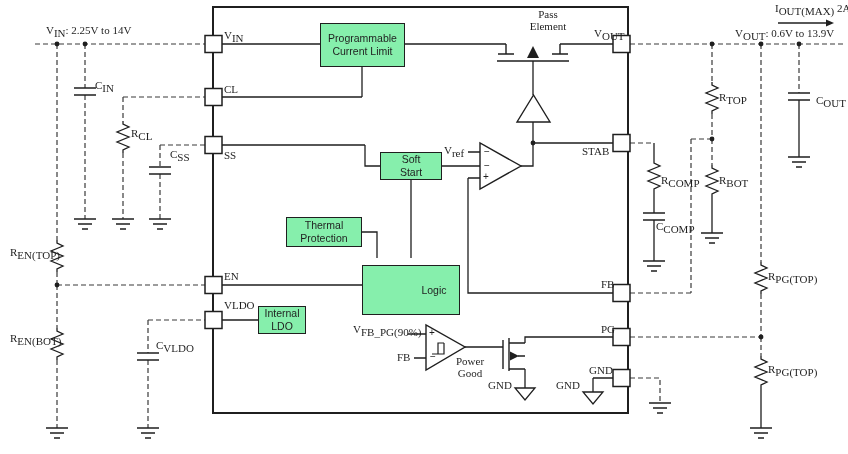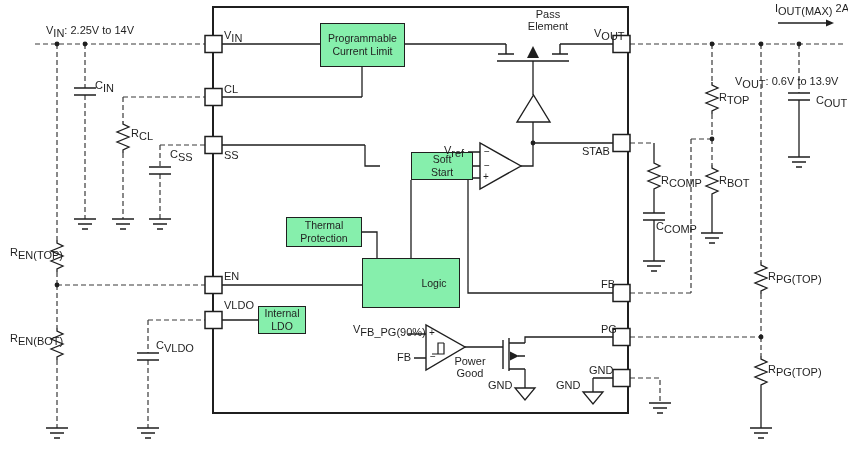--- a/index.html
+++ b/index.html
@@ -1,19 +1,19 @@
 <!DOCTYPE html>
 <html><head>
 <meta charset="utf-8">
 <style>
   html,body{margin:0;padding:0;background:#fff;}
   .stage{position:relative;width:848px;height:454px;background:#ffffff;overflow:hidden;
          font-family:"Liberation Sans",sans-serif;color:#1f1f1f;}
   .stage svg{position:absolute;left:0;top:0;}
-  .lbl{position:absolute;font-size:11px;line-height:1.05;white-space:nowrap;color:#1f1f1f;}
+  .lbl{position:absolute;font-size:11px;line-height:1.05;white-space:nowrap;color:#1f1f1f;font-family:Liberation Serif, serif;}
   .lbl sub{font-size:11px;}
   .ctr{text-align:center;white-space:normal;}
   .blk{position:absolute;box-sizing:border-box;border:1.6px solid #1f1f1f;background:#86efac;
        display:flex;flex-direction:column;align-items:center;justify-content:center;
        font-size:10.5px;line-height:1.2;text-align:center;}
   .mk{position:absolute;font-size:10px;line-height:1;color:#1f1f1f;}
 </style>
 </head>
 <body>
 
@@ -127,29 +127,29 @@
     <rect x="613" y="284.5" width="17" height="17"></rect>
     <rect x="613" y="328.5" width="17" height="17"></rect>
     <rect x="613" y="369.5" width="17" height="17"></rect>
   </g>
 </svg>
 
 <div class="blk" style="left:320px;top:23px;width:85px;height:44px;">
   <span>Programmable</span>
   <span>Current Limit</span>
 </div>
-<div class="blk" style="left:380px;top:152px;width:62px;height:28px;margin-left:31px;">
+<div class="blk" style="left:380px;top:152px;width:62px;height:28px;">
   <span>Soft</span>
   <span>Start</span>
 </div>
 <div class="blk" style="left:286px;top:217px;width:76px;height:30px;">
   <span>Thermal</span>
   <span>Protection</span>
 </div>
-<div class="blk" style="left:362px;top:258px;width:98px;height:50px;padding-left:46px;">
+<div class="blk" style="left:362px;top:265px;width:98px;height:50px;padding-left:46px;">
   <span>Logic</span>
 </div>
 <div class="blk" style="left:258px;top:306px;width:48px;height:28px;">
   <span>Internal</span>
   <span>LDO</span>
 </div>
 
 <div class="lbl ctr" style="left:507px;top:9px;width:82px;">
   <span>Pass</span><br>
   <span>Element</span>
@@ -181,21 +181,21 @@
 <div class="mk" style="left:483px;top:172px;"><span>+</span></div>
 <div class="mk" style="left:429px;top:328px;"><span>+</span></div>
 <div class="mk" style="left:430px;top:352px;"><span>−</span></div>
 
 <div class="lbl" style="left:46px;top:25px;">
   <span>V</span><sub>IN</sub><span>: 2.25V to 14V</span>
 </div>
 <div class="lbl" style="left:775px;top:3px;">
   <span>I</span><sub>OUT(MAX)</sub><span> 2A</span>
 </div>
-<div class="lbl" style="left:735px;top:28px;margin-top:48px;">
+<div class="lbl" style="left:735px;top:28px;">
   <span>V</span><sub>OUT</sub><span>: 0.6V to 13.9V</span>
 </div>
 <div class="lbl" style="left:95px;top:80px;"><span>C</span><sub>IN</sub></div>
 <div class="lbl" style="left:131px;top:128px;"><span>R</span><sub>CL</sub></div>
 <div class="lbl" style="left:170px;top:149px;"><span>C</span><sub>SS</sub></div>
 <div class="lbl" style="left:10px;top:247px;"><span>R</span><sub>EN(TOP)</sub></div>
 <div class="lbl" style="left:10px;top:333px;"><span>R</span><sub>EN(BOT)</sub></div>
 <div class="lbl" style="left:156px;top:340px;"><span>C</span><sub>VLDO</sub></div>
 <div class="lbl" style="left:719px;top:92px;"><span>R</span><sub>TOP</sub></div>
 <div class="lbl" style="left:816px;top:95px;"><span>C</span><sub>OUT</sub></div>

